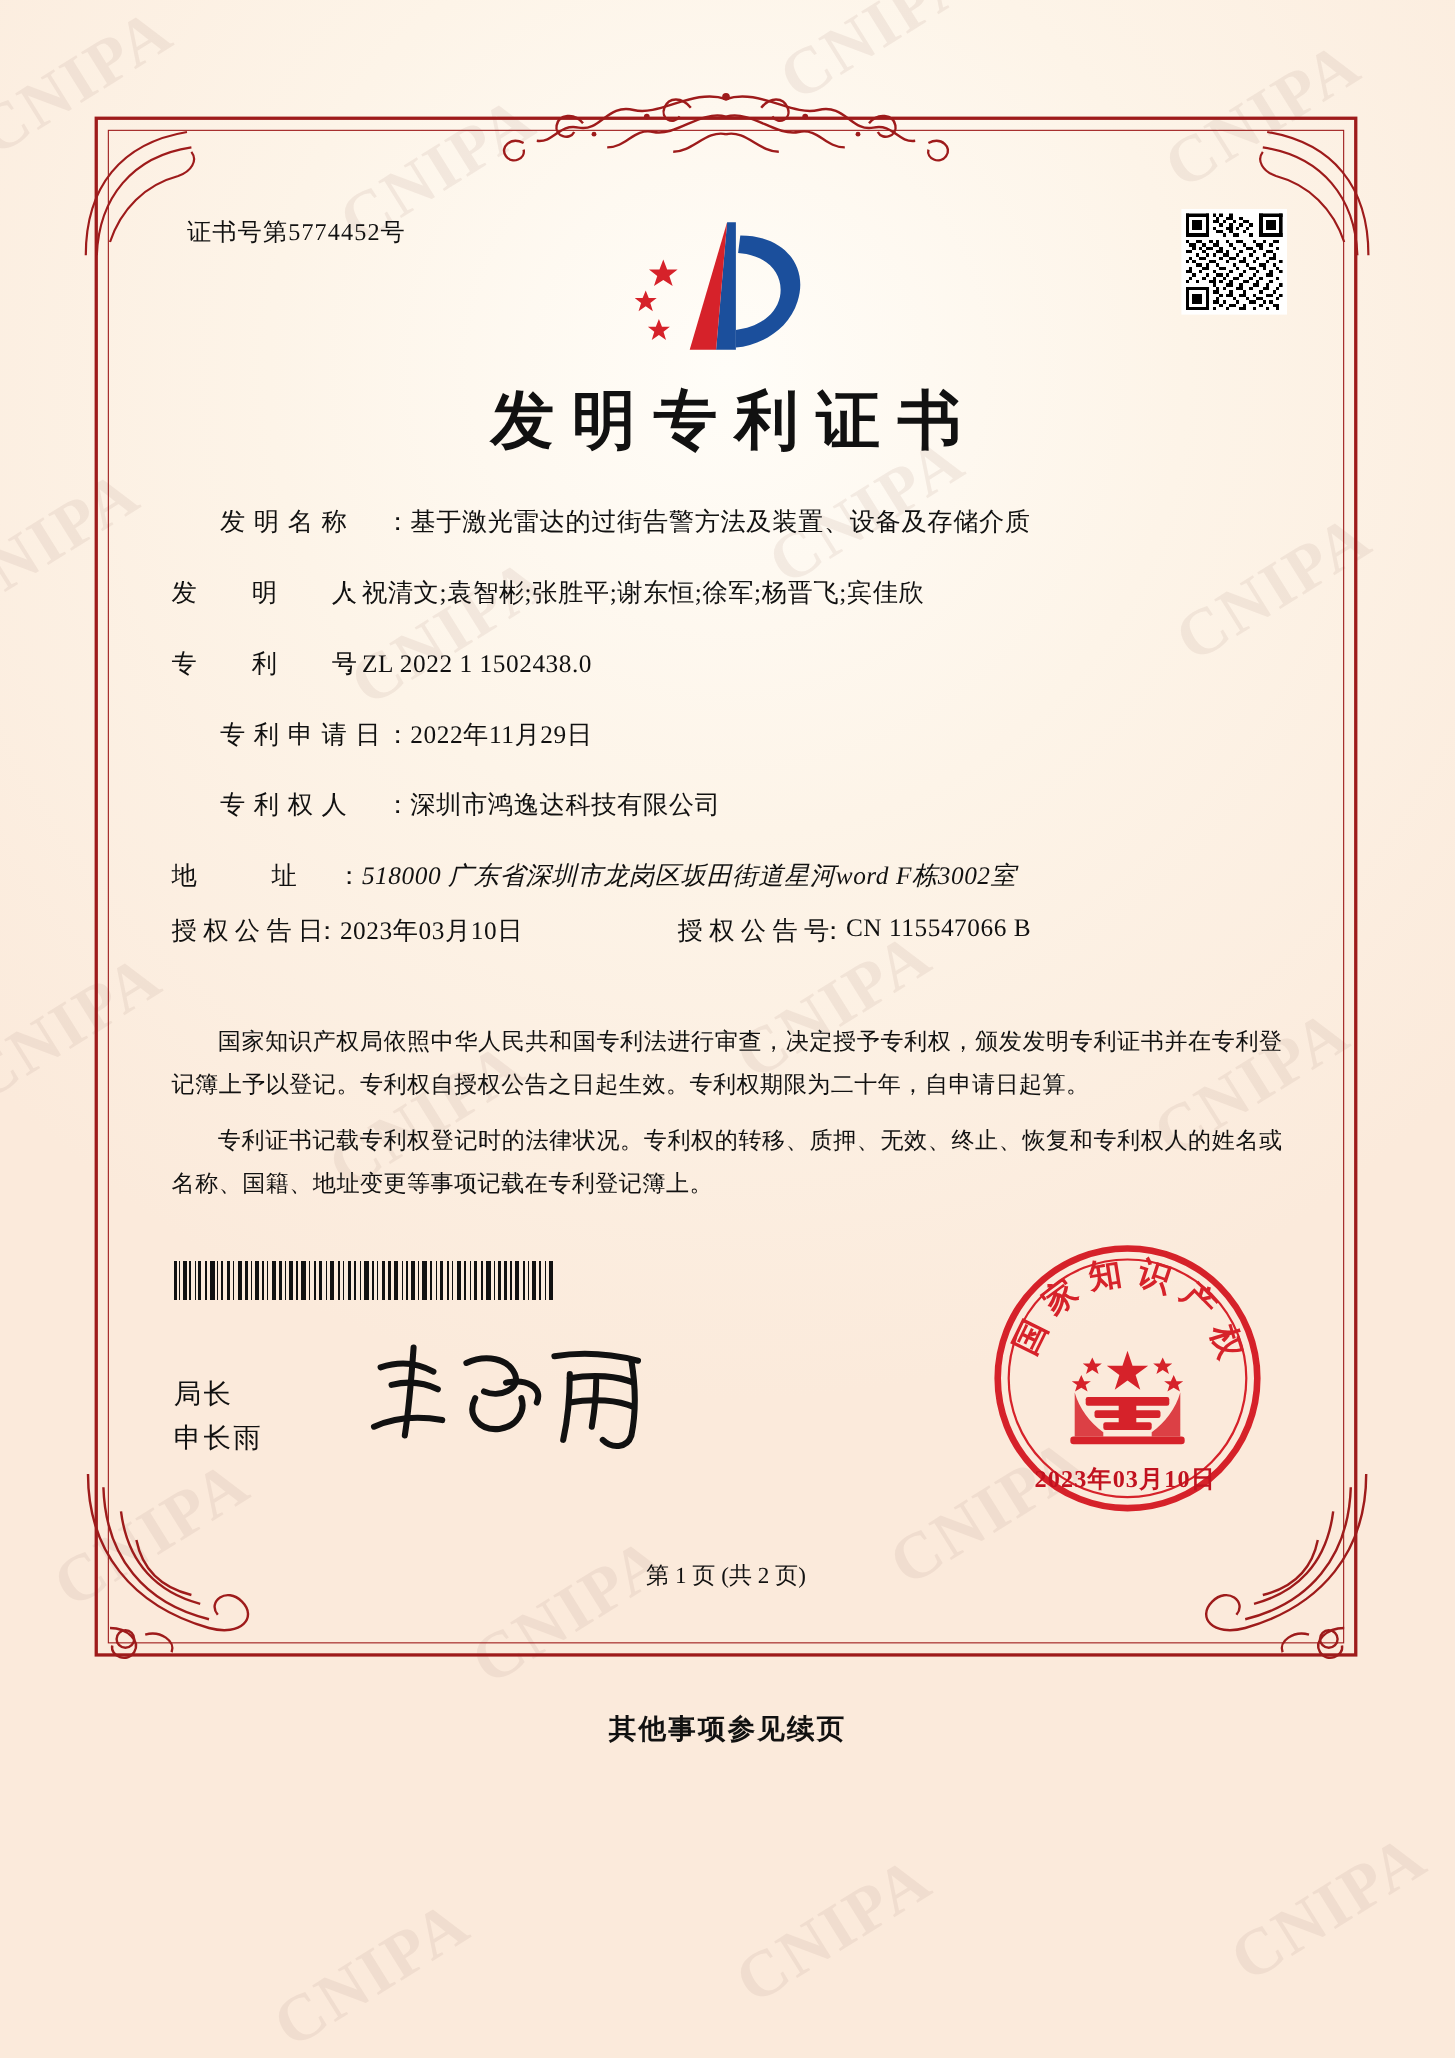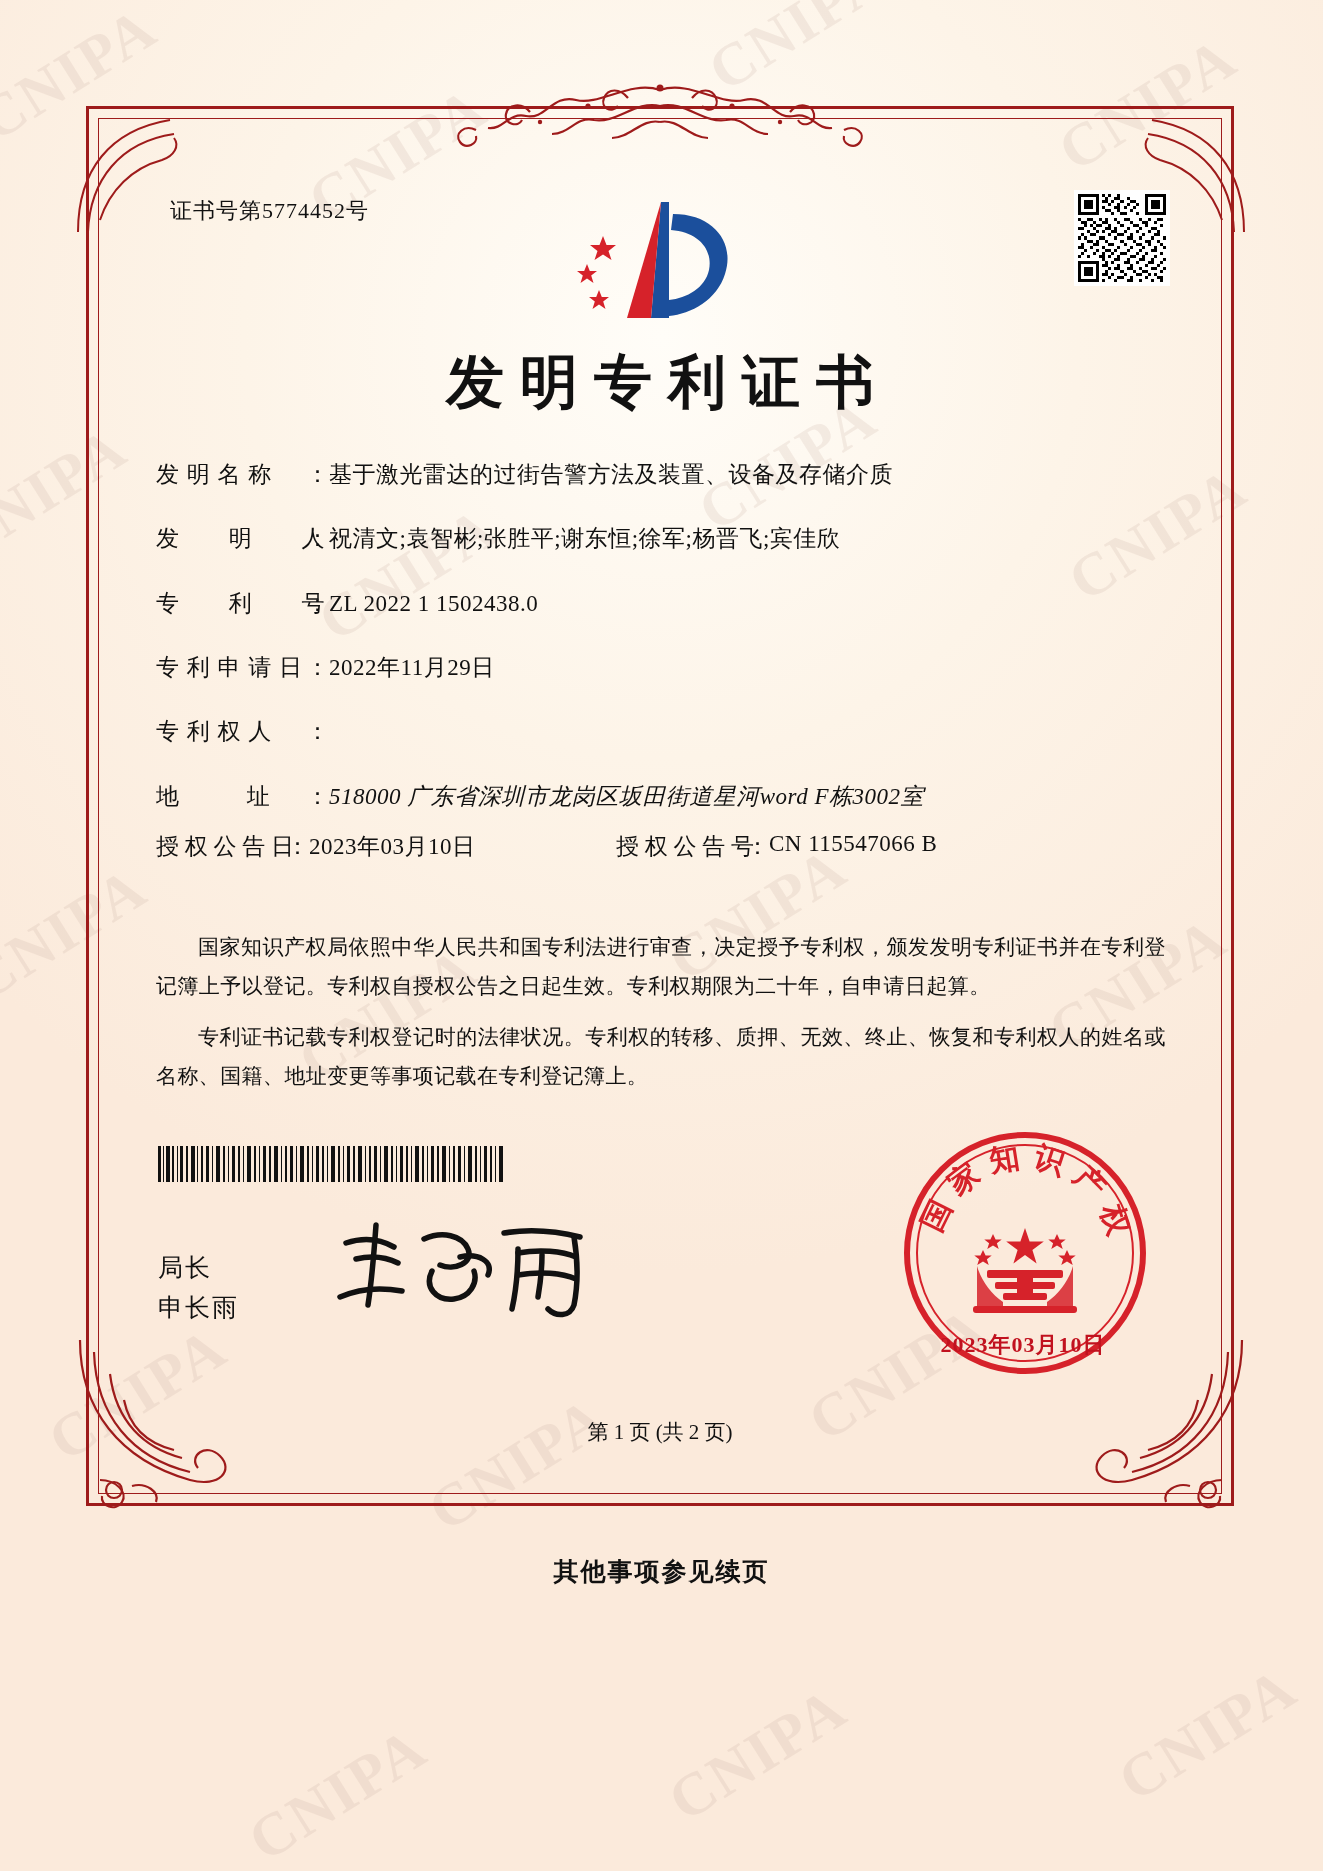--- a/index.html
+++ b/index.html
@@ -153,21 +153,21 @@
     line-height: 1.45;
   }
   .field-label {
     width: 150px;
     flex: 0 0 150px;
     letter-spacing: 0px;
     white-space: nowrap;
   }
   .field-label.sp2 { letter-spacing: 22px; }
   .field-label.sp3 { letter-spacing: 31px; }
-  .field-label.sp0 { letter-spacing: 1px; }
+  .field-label.sp0 { letter-spacing: 1px; margin-left: 44px; }
   .field-colon { flex: 0 0 14px; }
   .field-value {
     flex: 1;
     letter-spacing: 0.5px;
   }
 
   
   .field-row-dual {
     display: flex;
     align-items: flex-start;
@@ -595,20 +595,21 @@
       <div class="field-value">ZL 2022 1 1502438.0</div>
     </div>
     <div class="field-row">
       <div class="field-label sp0">专 利 申 请 日</div>
       <div class="field-colon">：</div>
       <div class="field-value">2022年11月29日</div>
     </div>
     <div class="field-row">
       <div class="field-label sp0">专 利 权 人</div>
       <div class="field-colon">：</div>
+      <div class="field-value">深圳市鸿逸达科技有限公司</div>
     </div>
     <div class="field-row" style="margin-bottom:18px;align-items:flex-end;">
       <div class="field-label sp3">地 址</div>
       <div class="field-colon">：</div>
       <div class="field-value" style="max-width:760px;font-style:italic;">518000 广东省深圳市龙岗区坂田街道星河word F栋3002室</div>
     </div>
 
     <div class="field-row-dual">
       <div class="dual-left">
         <div class="field-label">授 权 公 告 日</div>

